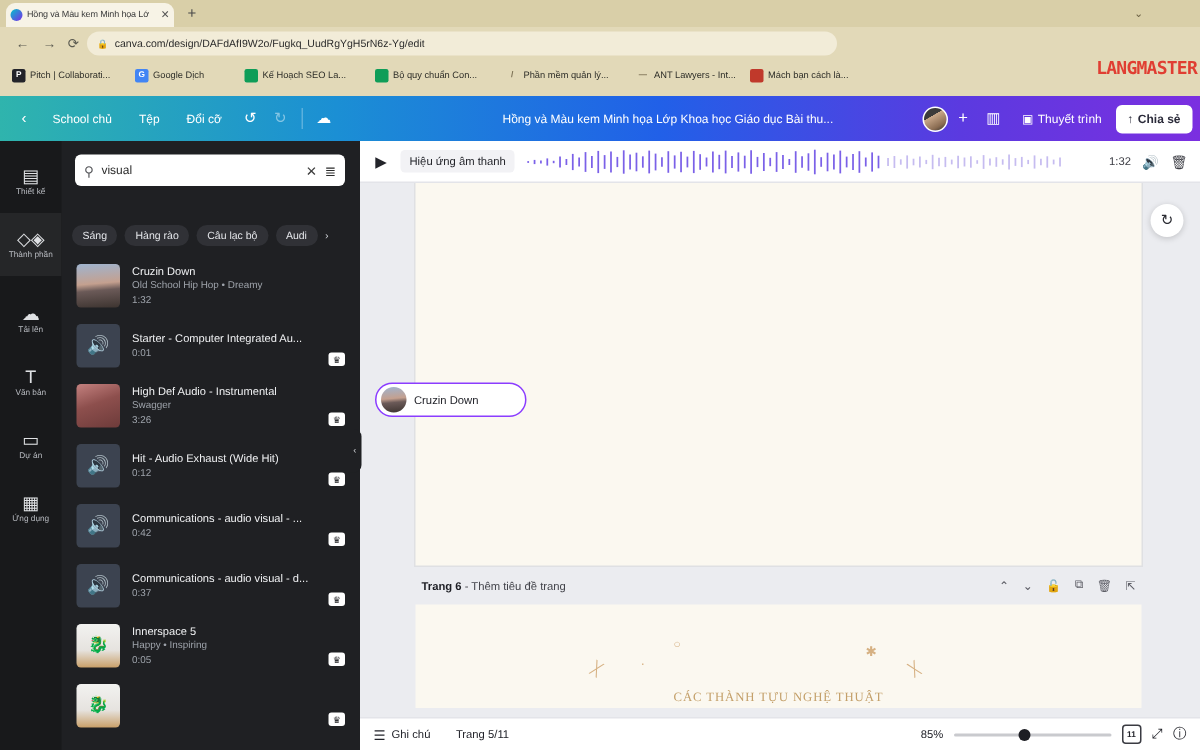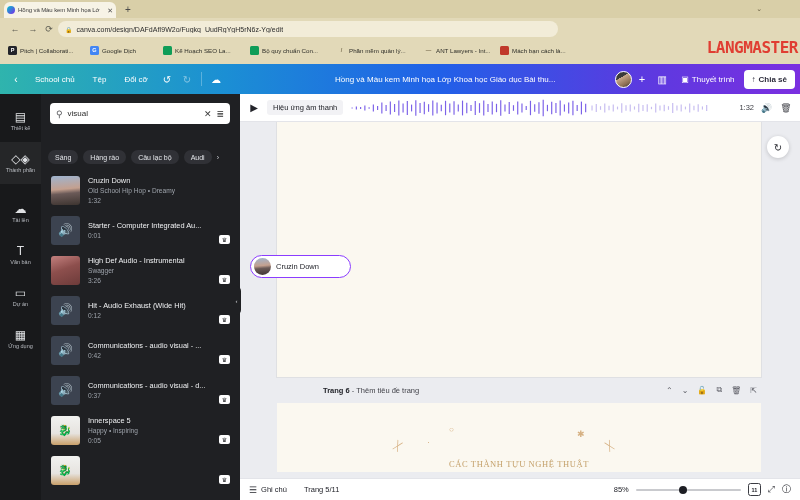--- a/index.html
+++ b/index.html
@@ -69,21 +69,21 @@
     width:9px; height:9px; border-radius:1.5px; flex:0 0 auto;
     font-size:5.5px; color:#fff; text-align:center; line-height:9px;
     font-weight:bold;
   }
   .bm-label {
     font-size:6.2px; color:#2e2e28; white-space:nowrap;
   }
   .watermark {
     position:absolute; right:2px; top:38px;
     font-family:"DejaVu Sans Mono", monospace;
-    font-size:16px; font-weight:bold; color:#e03127;
+    font-size:12px; font-weight:bold; color:#e03127;
     letter-spacing:-0.5px; opacity:0.92;
   }
 
   
   .canva-top {
     position:absolute; left:0; top:64px; width:800px; height:30px;
     background:linear-gradient(90deg,#2fb4ad 0%, #1b8fd4 28%, #2160e8 55%, #5b3ae0 80%, #7b2fe0 100%);
     display:flex; align-items:center;
   }
   .ct-left { display:flex; align-items:center; gap:0; padding-left:6px; }
@@ -255,21 +255,21 @@
     position:absolute; right:11px; top:14px; width:22px; height:22px;
     border-radius:50%; background:#fff; box-shadow:0 1px 4px rgba(0,0,0,0.18);
     display:flex; align-items:center; justify-content:center;
     font-size:10px; color:#2b2c33;
   }
   .page-hdr {
     position:absolute; left:37px; top:255px; width:484px; height:26px;
     display:flex; align-items:center; padding:0 4px;
   }
   .page-hdr-title { font-size:7.5px; color:#43444b; }
-  .page-hdr-title b { color:#1d1e24;margin-left:42px; }
+  .page-hdr-title b { color:#1d1e24; }
   .page-hdr-actions {
     margin-left:auto; display:flex; align-items:center; gap:9px;
     font-size:8px; color:#5c5d65;
   }
   .page6 {
     position:absolute; left:37px; top:281px; width:484px; height:69px;
     background:#fbf8f0;
   }
   .page6-art {
     position:absolute; left:0; top:0; width:484px; height:69px;

